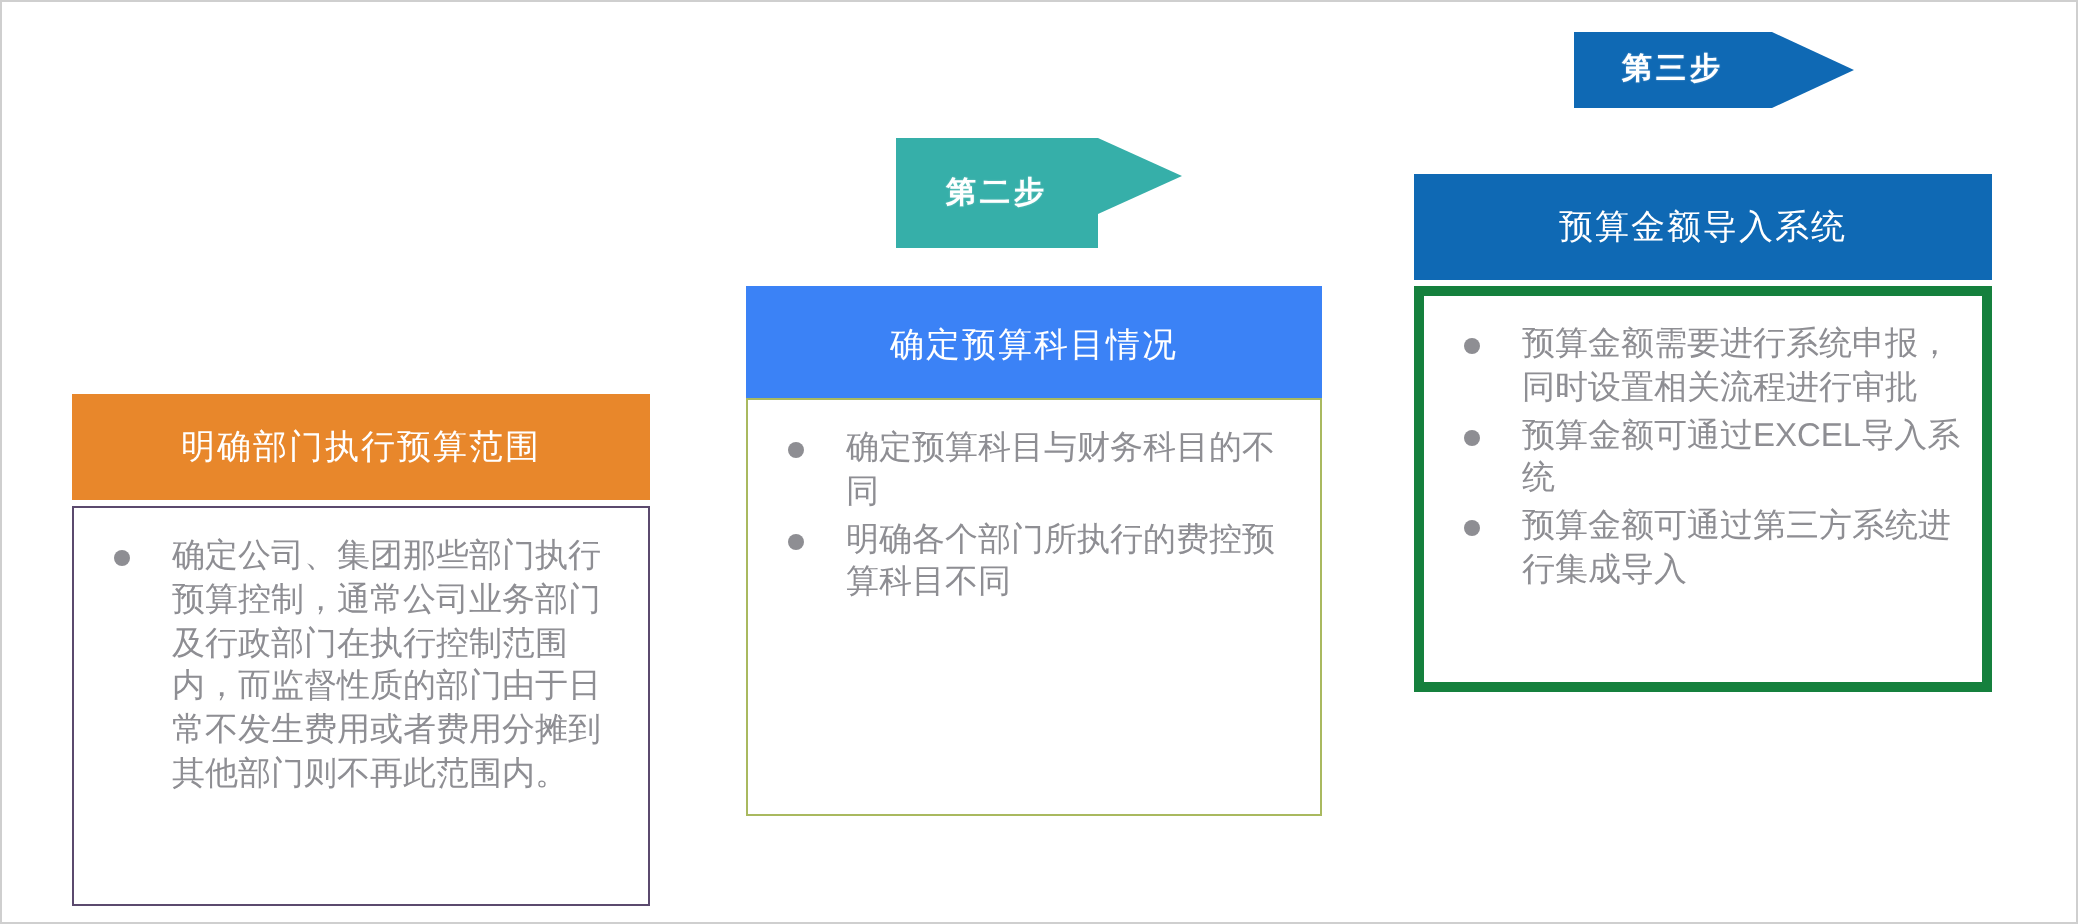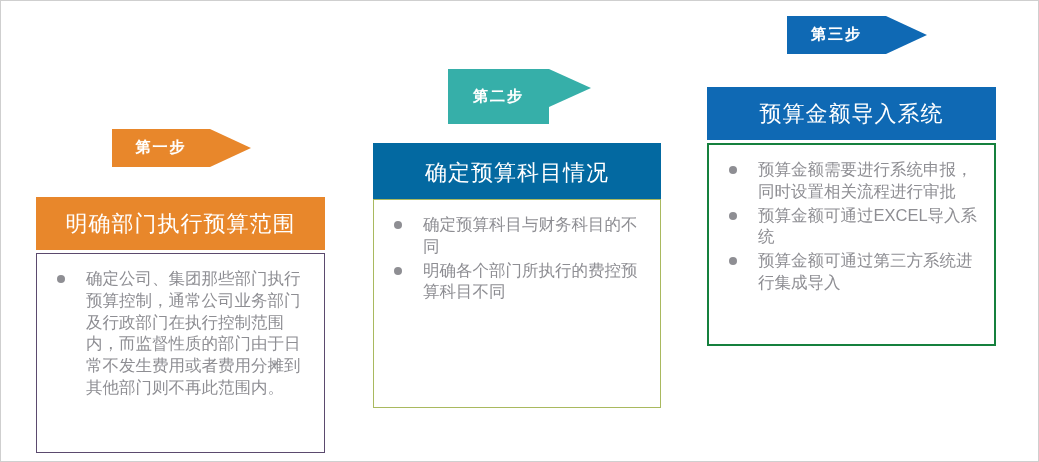--- a/index.html
+++ b/index.html
@@ -75,38 +75,38 @@
     text-shadow: 0 0 1px rgba(255,255,255,0.4);
   }
 
   
   .col-header {
     position: absolute;
     display: flex;
     align-items: center;
     justify-content: center;
     color: #ffffff;
-    font-size: 22px;
+    font-size: 17px;
     letter-spacing: 1px;
     box-sizing: border-box;
   }
   #header-1 { left: 35px;  top: 196px; width: 289px; height: 53px; background: #E8872B; }
-  #header-2 { left: 372px; top: 142px; width: 288px; height: 59px; background: #0369a1; }
+  #header-2 { left: 372px; top: 142px; width: 288px; height: 59px; background: #3b82f6; }
   #header-3 { left: 706px; top: 86px;  width: 289px; height: 53px; background: #0F69B4; }
 
   
   .col-body {
     position: absolute;
     background: #ffffff;
     box-sizing: border-box;
     padding: 14px 10px 10px 6px;
   }
   #body-1 { left: 35px;  top: 252px; width: 289px; height: 200px; border: 1px solid #5B4A6E; }
   #body-2 { left: 372px; top: 198px; width: 288px; height: 209px; border: 1px solid #A9B95F; }
-  #body-3 { left: 706px; top: 142px; width: 289px; height: 203px; border: 2px solid #15803d; }
+  #body-3 { left: 706px; top: 142px; width: 289px; height: 203px; border: 5px solid #15803d; }
 
   ul.bullets {
     list-style: none;
     margin: 0;
     padding: 0;
   }
   ul.bullets li {
     position: relative;
     color: #8E8E93;
     font-size: 16.5px;
@@ -123,26 +123,20 @@
     height: 8px;
     border-radius: 50%;
     background: #8E8E93;
   }
 </style>
 </head>
 <body>
 
 <div id="canvas">
 
-  <div class="arrow" id="arrow-1">
-    <div class="arrow-body">
-      <span class="arrow-label">第一步</span>
-    </div>
-    <div class="arrow-head"></div>
-  </div>
 
   <div class="col-header" id="header-1">
     <span>明确部门执行预算范围</span>
   </div>
 
   <div class="col-body" id="body-1">
     <ul class="bullets">
       <li>确定公司、集团那些部门执行预算控制，通常公司业务部门及行政部门在执行控制范围内，而监督性质的部门由于日常不发生费用或者费用分摊到其他部门则不再此范围内。</li>
     </ul>
   </div>

